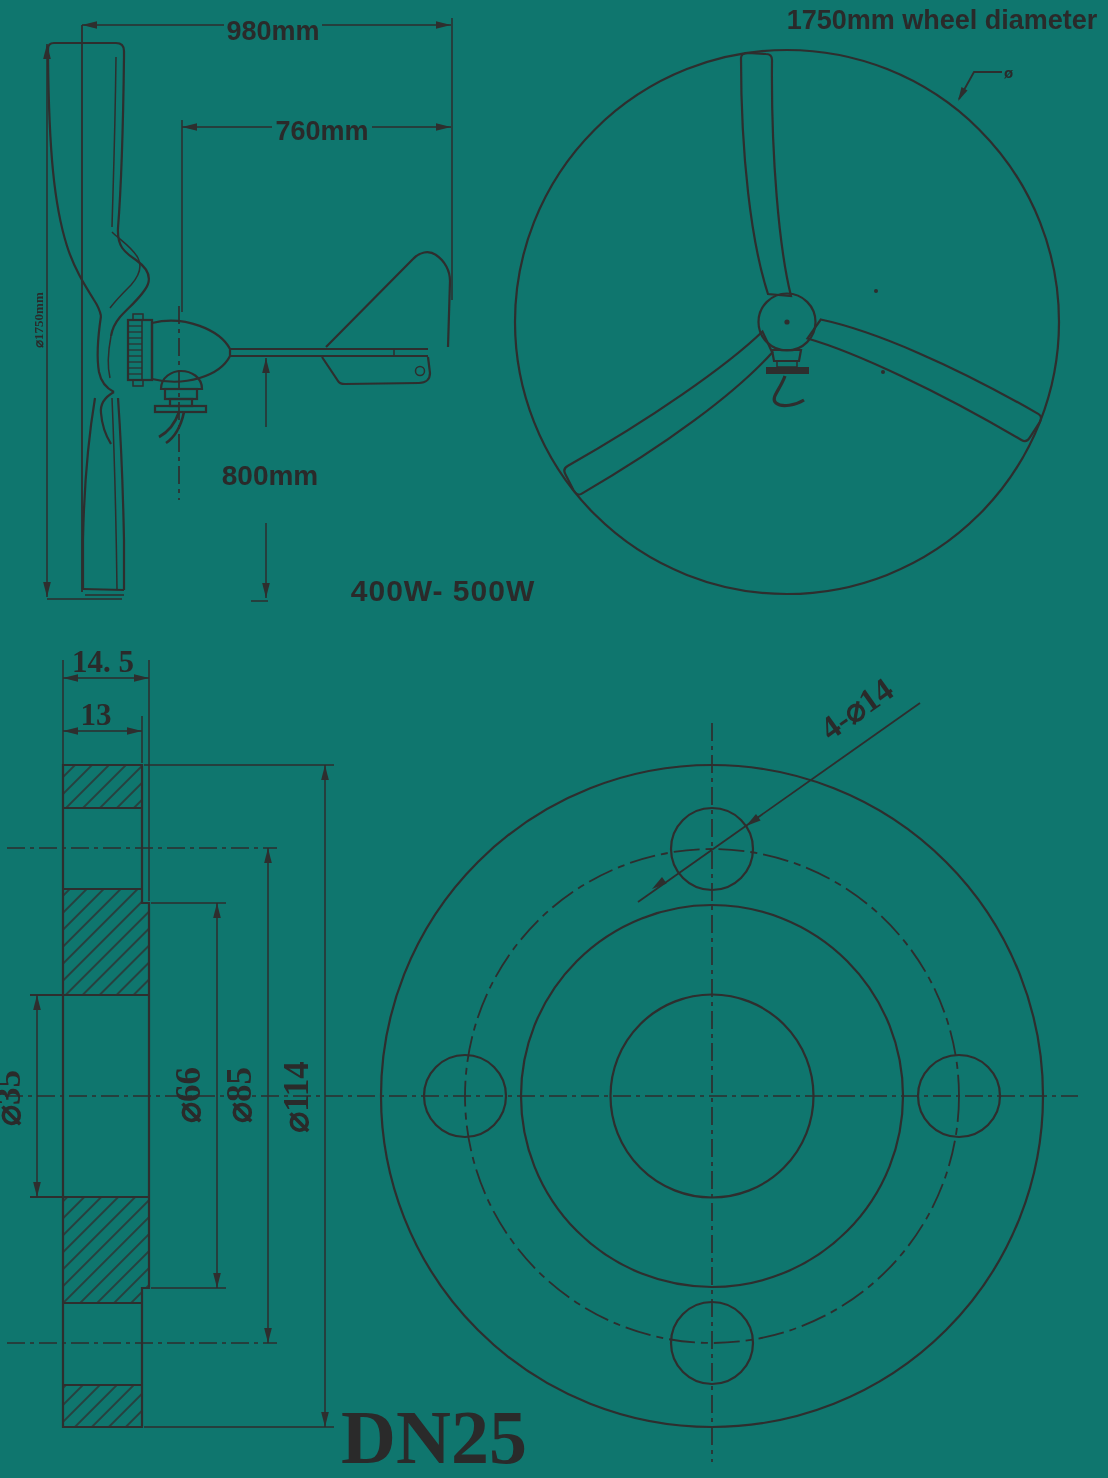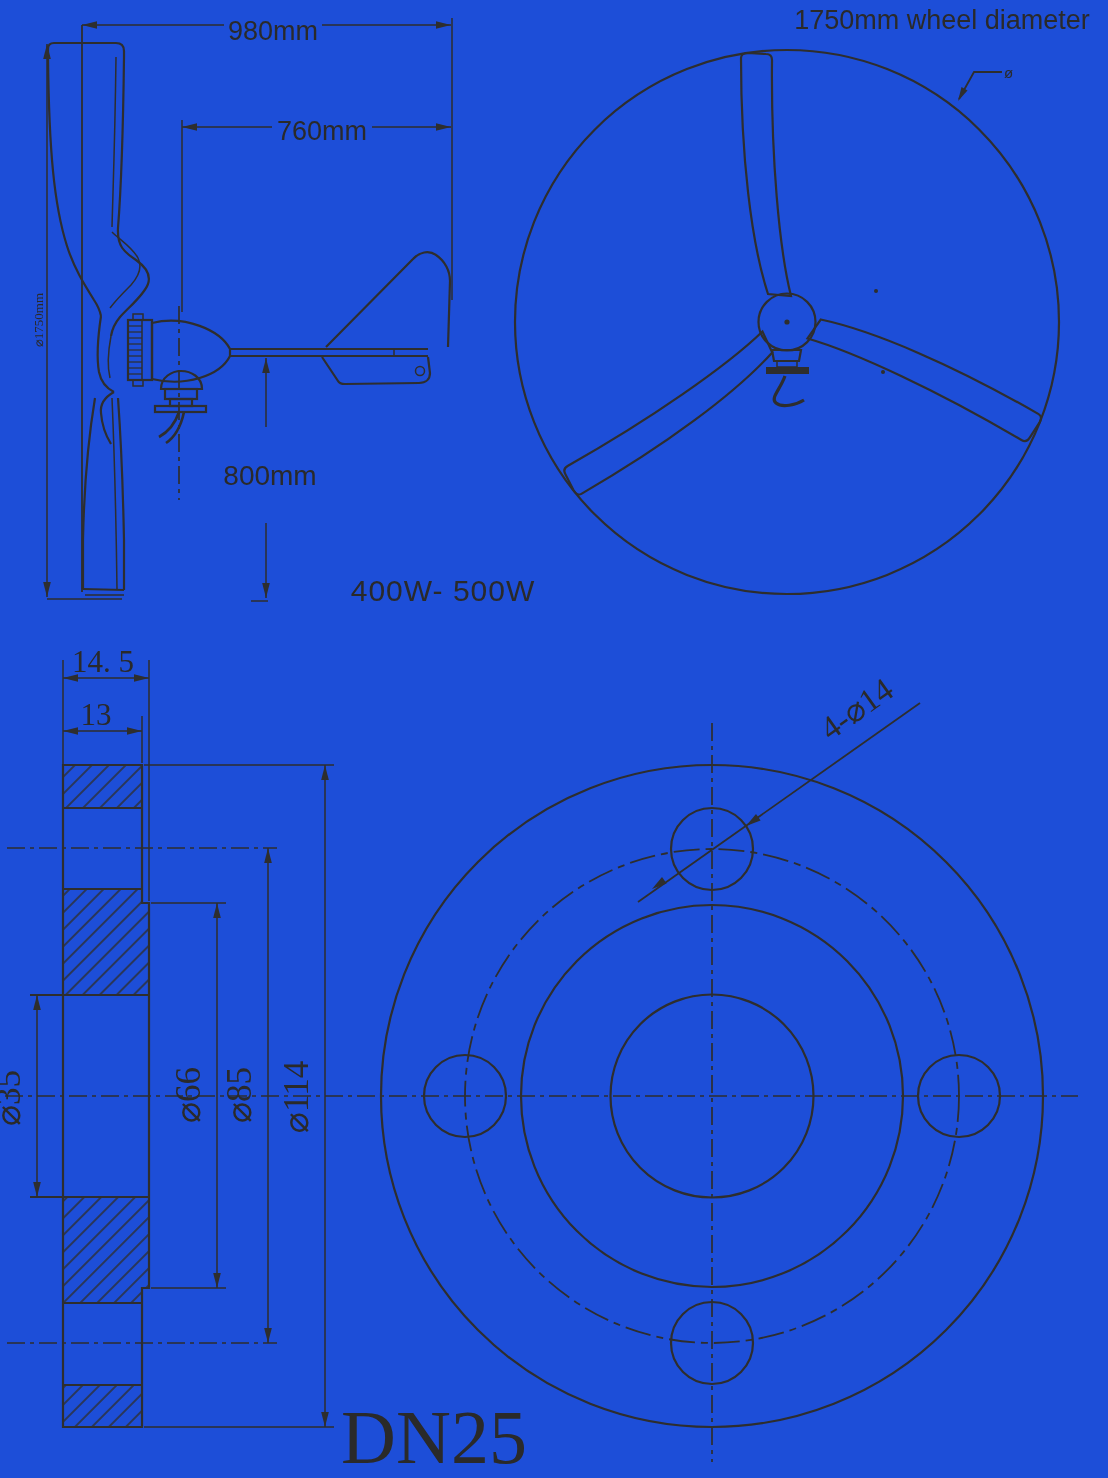--- a/index.html
+++ b/index.html
@@ -1,16 +1,16 @@
 <!DOCTYPE html>
 <html><head>
 <meta charset="utf-8">
 <style>
   html,body{margin:0;padding:0;background:#ffffff;}
-  .page{position:relative;width:1108px;height:1478px;background:#1d4ed8;overflow:hidden;}
+  .page{position:relative;width:1108px;height:1478px;background:#0f766e;overflow:hidden;font-weight:bold;}
   svg{display:block;}
   text{fill:#2a2a2a;}
   .sans{font-family:"Liberation Sans","DejaVu Sans",sans-serif;}
   .serif{font-family:"Liberation Serif","DejaVu Serif",serif;}
   .ln{stroke:#2e2e2e;fill:none;}
   .w2{stroke-width:2.2;}
   .w18{stroke-width:1.8;}
   .w15{stroke-width:1.5;}
   .cl{stroke:#2e2e2e;fill:none;stroke-width:1.7;stroke-dasharray:18 5 4 5;}
   .hatchline{stroke:#2e2e2e;stroke-width:1.5;}

